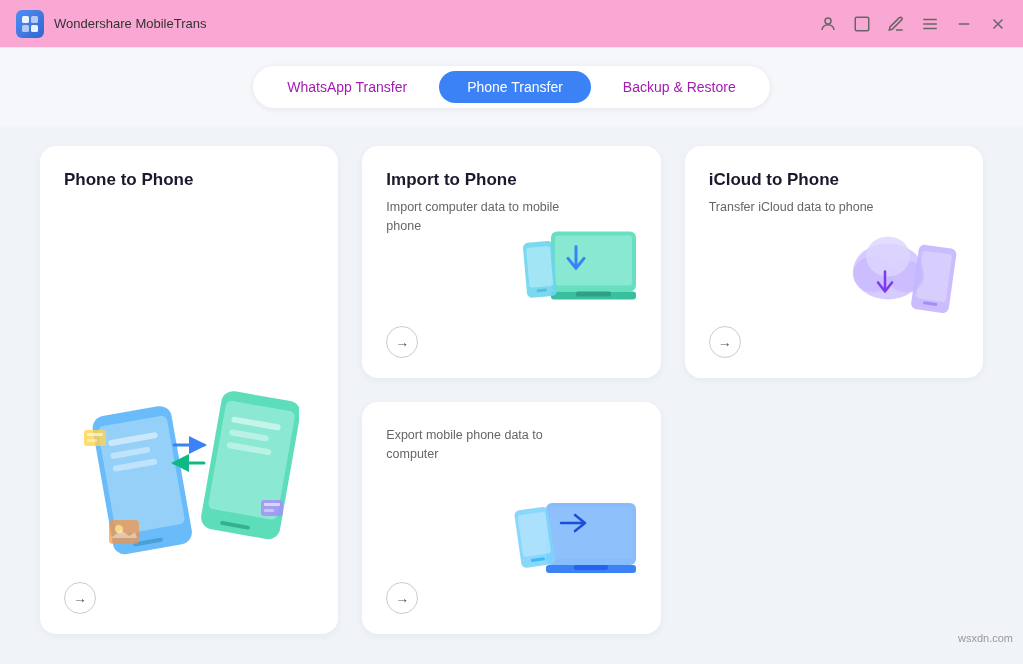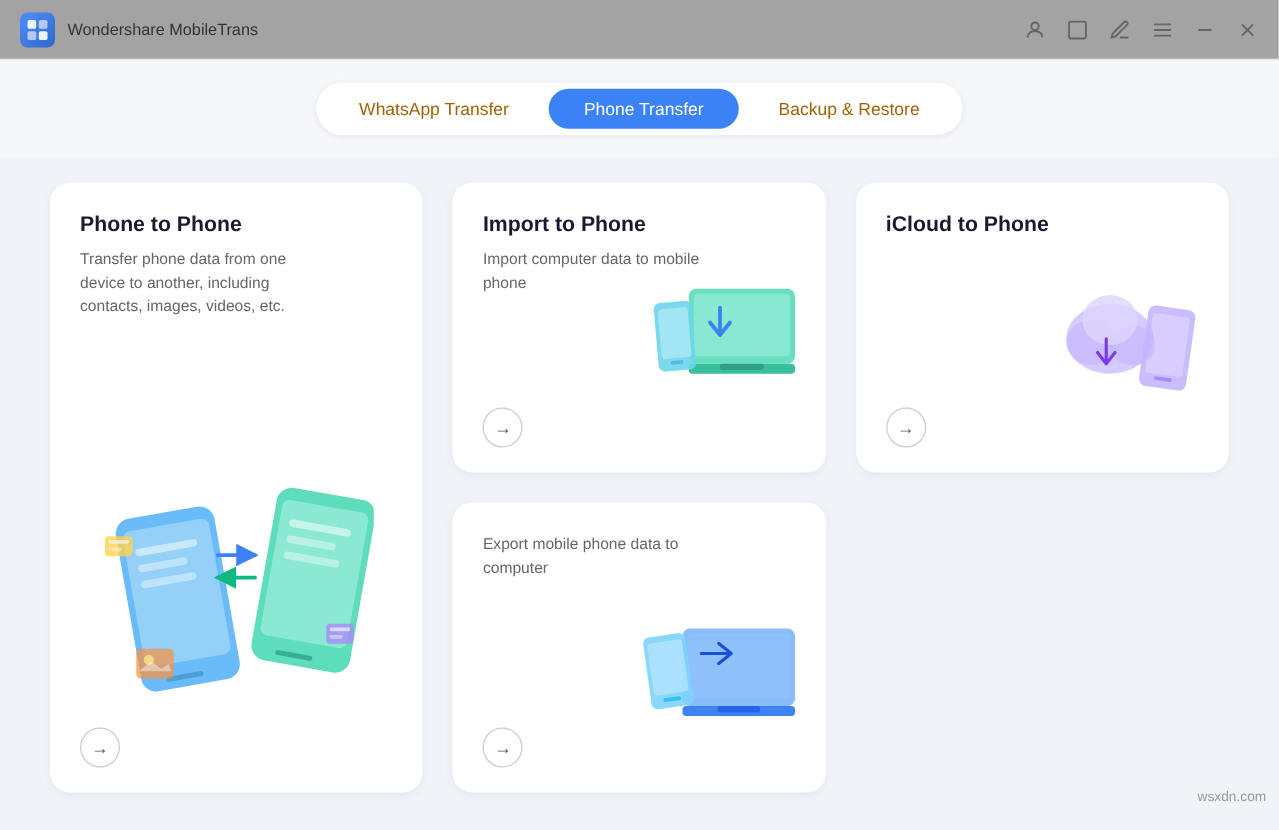--- a/index.html
+++ b/index.html
@@ -8,21 +8,21 @@
       background: #f0f4f8;
       width: 1023px;
       height: 664px;
       overflow: hidden;
       display: flex;
       flex-direction: column;
     }
 
     
     .title-bar {
-      background: #a3a3a3;
+      background: #f9a8d4;
       height: 48px;
       display: flex;
       align-items: center;
       justify-content: space-between;
       padding: 0 16px;
       border-bottom: 1px solid #e8e8e8;
       flex-shrink: 0;
     }
     .title-bar-left {
       display: flex;
@@ -77,21 +77,21 @@
       align-items: center;
       gap: 4px;
       box-shadow: 0 1px 6px rgba(0,0,0,0.08);
     }
     .nav-tab {
       padding: 8px 28px;
       border-radius: 50px;
       font-size: 14px;
       font-weight: 500;
       cursor: pointer;
-      color: #a16207;
+      color: #a21caf;
       transition: all 0.2s;
     }
     .nav-tab.active {
       background: #3b82f6;
       color: #fff;
     }
 
     
     .main-content {
       flex: 1;
@@ -231,21 +231,20 @@
     <div class="nav-tab">WhatsApp Transfer</div>
     <div class="nav-tab active">Phone Transfer</div>
     <div class="nav-tab">Backup &amp; Restore</div>
   </div>
 </div>
 
 <div class="main-content">
 
   <div class="card card-large">
     <div class="card-title">Phone to Phone</div>
-    <div class="card-desc">Transfer phone data from one device to another, including contacts, images, videos, etc.</div>
 
     <div style="position:absolute; bottom:60px; left:50%; transform:translateX(-50%);">
       <svg width="220" height="200" viewBox="0 0 220 200">
 
         <g transform="translate(10, 30) rotate(-10, 55, 90)">
           <rect x="15" y="10" width="80" height="140" rx="12" fill="#5ab4fa" opacity="0.9"></rect>
           <rect x="20" y="20" width="70" height="110" rx="6" fill="#a8d8f8" opacity="0.7"></rect>
           <rect x="35" y="140" width="30" height="4" rx="2" fill="#4a9fd4"></rect>
 
           <rect x="28" y="35" width="50" height="6" rx="3" fill="white" opacity="0.5"></rect>
@@ -321,20 +320,21 @@
         </g>
       </svg>
     </div>
     <div class="card-arrow">
       <span>→</span>
     </div>
   </div>
 
   <div class="card">
     <div class="card-title">iCloud to Phone</div>
+    <div class="card-desc">Transfer iCloud data to phone</div>
 
     <div class="illus-icloud">
       <svg width="130" height="110" viewBox="0 0 130 110">
 
         <g transform="translate(70, 30) rotate(8, 20, 45)">
           <rect x="0" y="0" width="38" height="65" rx="6" fill="#c4b5fd" opacity="0.9"></rect>
           <rect x="4" y="6" width="30" height="48" rx="3" fill="#ddd6fe" opacity="0.7"></rect>
           <rect x="12" y="56" width="14" height="3" rx="1" fill="#a78bfa"></rect>
         </g>
 

